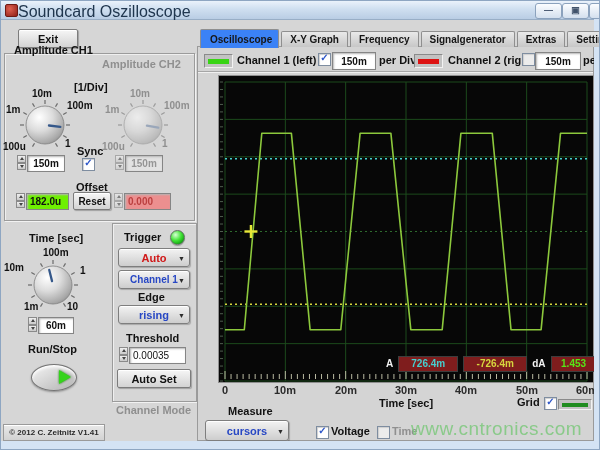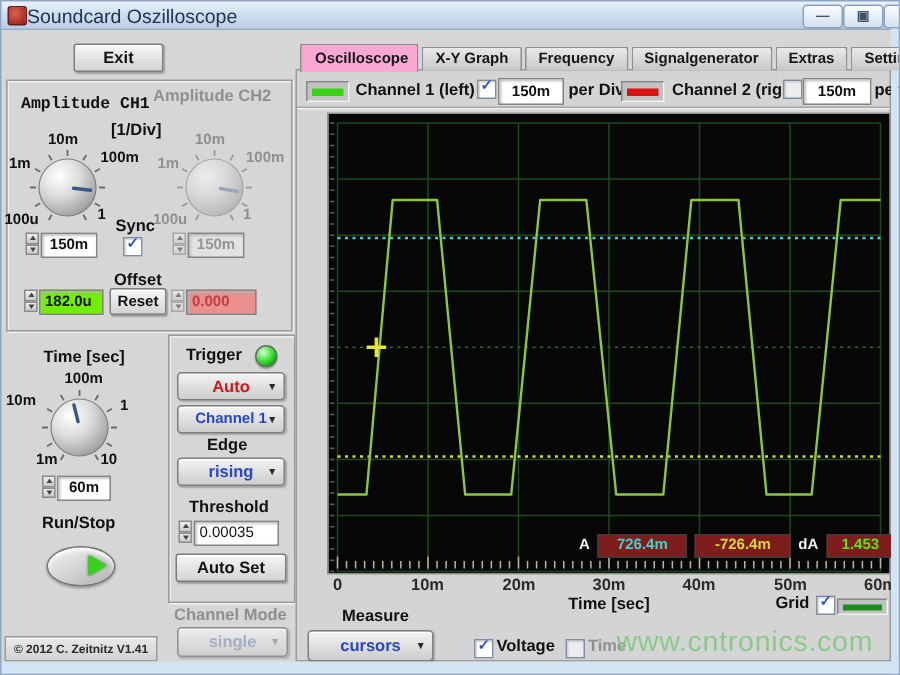--- a/index.html
+++ b/index.html
@@ -3,21 +3,21 @@
 <meta charset="utf-8">
 <style>
   html,body{margin:0;padding:0;background:#9aa4ae;font-family:"Liberation Sans",sans-serif;}
   .window{position:relative;width:600px;height:450px;overflow:hidden;background:#d6d6d6;
           border:1px solid #8ea6c2;box-sizing:border-box;}
   .abs{position:absolute;}
   
   .titlebar{left:0;top:0;width:600px;height:18px;
             background:linear-gradient(180deg,#eaf2fb 0%,#cfdff0 45%,#b9cde4 100%);
             border-bottom:1px solid #98aec6;}
-  .title-text{left:17px;top:2px;font-size:13px;color:#20364e;}
+  .title-text{left:17px;top:2px;font-size:16px;color:#20364e;}
   .app-icon{left:4px;top:3px;width:11px;height:11px;background:radial-gradient(circle at 35% 35%,#e06050,#8e1f18);
             border:1px solid #6e1a14;border-radius:2px;}
   .winbtn{top:2px;width:25px;height:14px;border:1px solid #8ba2bd;border-radius:3px;
           background:linear-gradient(180deg,#fbfdff,#d4e0ee);color:#41536b;
           font-size:9px;line-height:12px;text-align:center;font-weight:bold;}
   
   .btn{background:linear-gradient(180deg,#f6f6f6,#d3d3d3);border:1px solid #7c7c7c;border-radius:2px;
        box-shadow:inset 0 1px 0 #fff,1px 1px 1px rgba(0,0,0,.25);
        font-weight:bold;font-size:11px;color:#111;display:flex;align-items:center;justify-content:center;}
   .groupbox{border:1px solid #9b9b9b;box-shadow:inset 1px 1px 0 #efefef,1px 1px 0 #f2f2f2;}
@@ -42,21 +42,21 @@
       display:flex;align-items:center;justify-content:center;font-weight:bold;font-size:11px;}
   .dd .dd-arrow{position:absolute;right:4px;top:50%;transform:translateY(-46%);font-size:7px;color:#2b2b2b;}
   .blue{color:#2747c4;}
   .red{color:#d01818;}
   .led{border-radius:50%;background:radial-gradient(circle at 35% 30%,#d6ffd4,#43e437 45%,#0c9c0c 82%);
        border:1px solid #5f6f5f;box-shadow:0 1px 1px rgba(0,0,0,.3);}
   
   .tabstrip{left:199px;top:26px;height:20px;display:flex;align-items:flex-end;gap:2px;z-index:3;}
   .tab{border:1px solid #8f8f8f;border-bottom:none;border-radius:2px 2px 0 0;padding:2px 8px 2px 8px;
        background:linear-gradient(180deg,#e9e9e9,#c7c7c7);font-weight:bold;font-size:10px;color:#161616;white-space:nowrap;}
-  .tab.active{background:#f9a8d4;padding:4px 6px 3px 9px;position:relative;z-index:4;margin-bottom:-1px;}
+  .tab.active{background:#3b82f6;padding:4px 6px 3px 9px;position:relative;z-index:4;margin-bottom:-1px;}
   .tabpage{left:196px;top:45px;width:397px;height:395px;background:#d4d4d4;border:1px solid #9a9a9a;box-sizing:border-box;}
   
   .swatch{width:27px;height:12px;background:#c2c2c2;border-top:1px solid #8a8a8a;border-left:1px solid #8a8a8a;
           border-right:1px solid #f2f2f2;border-bottom:1px solid #f2f2f2;display:flex;align-items:center;justify-content:center;}
   .swatch b{display:block;width:21px;height:5px;}
   
   .canvas{left:218px;top:75px;width:374px;height:306px;background:#070707;outline:1px solid #8f8f8f;}
   .readout{left:167px;top:280px;display:flex;gap:5px;align-items:center;height:15px;}
   .ro-label{color:#f2f2f2;font-size:10px;font-weight:bold;}
   .ro-box{height:14px;background:#7f1d1d;border:1px solid #3d3d3d;display:flex;align-items:center;justify-content:center;
@@ -89,24 +89,24 @@
 <div class="window">
 
   <div class="abs titlebar">
     <div class="abs app-icon"></div>
     <div class="abs title-text">Soundcard Oszilloscope</div>
     <div class="abs winbtn" style="left:534px;">—</div>
     <div class="abs winbtn" style="left:561px;">▣</div>
     <div class="abs winbtn" style="left:588px;">✕</div>
   </div>
 
-  <div class="abs btn" style="left:17px;top:28px;width:58px;height:17px;margin-left:31px;">Exit</div>
+  <div class="abs btn" style="left:17px;top:28px;width:58px;height:17px;">Exit</div>
 
   <div class="abs groupbox" style="left:3px;top:52px;width:189px;height:166px;"></div>
-  <div class="abs lbl" style="left:13px;top:63px;font-family:Liberation Mono, monospace;">Amplitude CH1</div>
+  <div class="abs lbl" style="left:13px;top:43px;">Amplitude CH1</div>
   <div class="abs lbl gray" style="left:101px;top:57px;">Amplitude CH2</div>
   <div class="abs lbl" style="left:73px;top:80px;">[1/Div]</div>
 
   <div class="abs lbl10" style="left:31px;top:87px;">10m</div>
   <div class="abs lbl10" style="left:5px;top:103px;">1m</div>
   <div class="abs lbl10" style="left:66px;top:99px;">100m</div>
   <div class="abs lbl10" style="left:2px;top:140px;">100u</div>
   <div class="abs lbl10" style="left:64px;top:137px;">1</div>
   <svg class="abs" style="left:16px;top:96px;" width="56" height="56" viewBox="-28 -28 56 56">
     <g class="knob-ticks">
@@ -234,24 +234,20 @@
   </div>
   <div class="abs lbl" style="left:125px;top:331px;">Threshold</div>
   <div class="abs spinner" style="left:118px;top:346px;">
       <i class="su"></i>
       <i class="sd"></i>
     </div>
   <div class="abs valbox" style="left:128px;top:346px;width:52px;height:15px;justify-content:flex-start;padding-left:3px;font-weight:normal;">0.00035</div>
   <div class="abs btn" style="left:116px;top:368px;width:72px;height:17px;">Auto Set</div>
 
   <div class="abs lbl gray" style="left:115px;top:403px;">Channel Mode</div>
-  <div class="abs dd" style="left:117px;top:417px;width:72px;height:18px;opacity:.8;">
-    <span style="color:#96a6c6;">single</span>
-    <span class="dd-arrow" style="color:#9a9a9a;">▼</span>
-  </div>
 
   <div class="abs copybar" style="left:2px;top:423px;width:100px;height:15px;">© 2012  C. Zeitnitz V1.41</div>
 
   <div class="abs tabpage"></div>
   <div class="abs tabstrip">
     <div class="tab active">Oscilloscope</div>
     <div class="tab">X-Y Graph</div>
     <div class="tab">Frequency</div>
     <div class="tab">Signalgenerator</div>
     <div class="tab">Extras</div>

